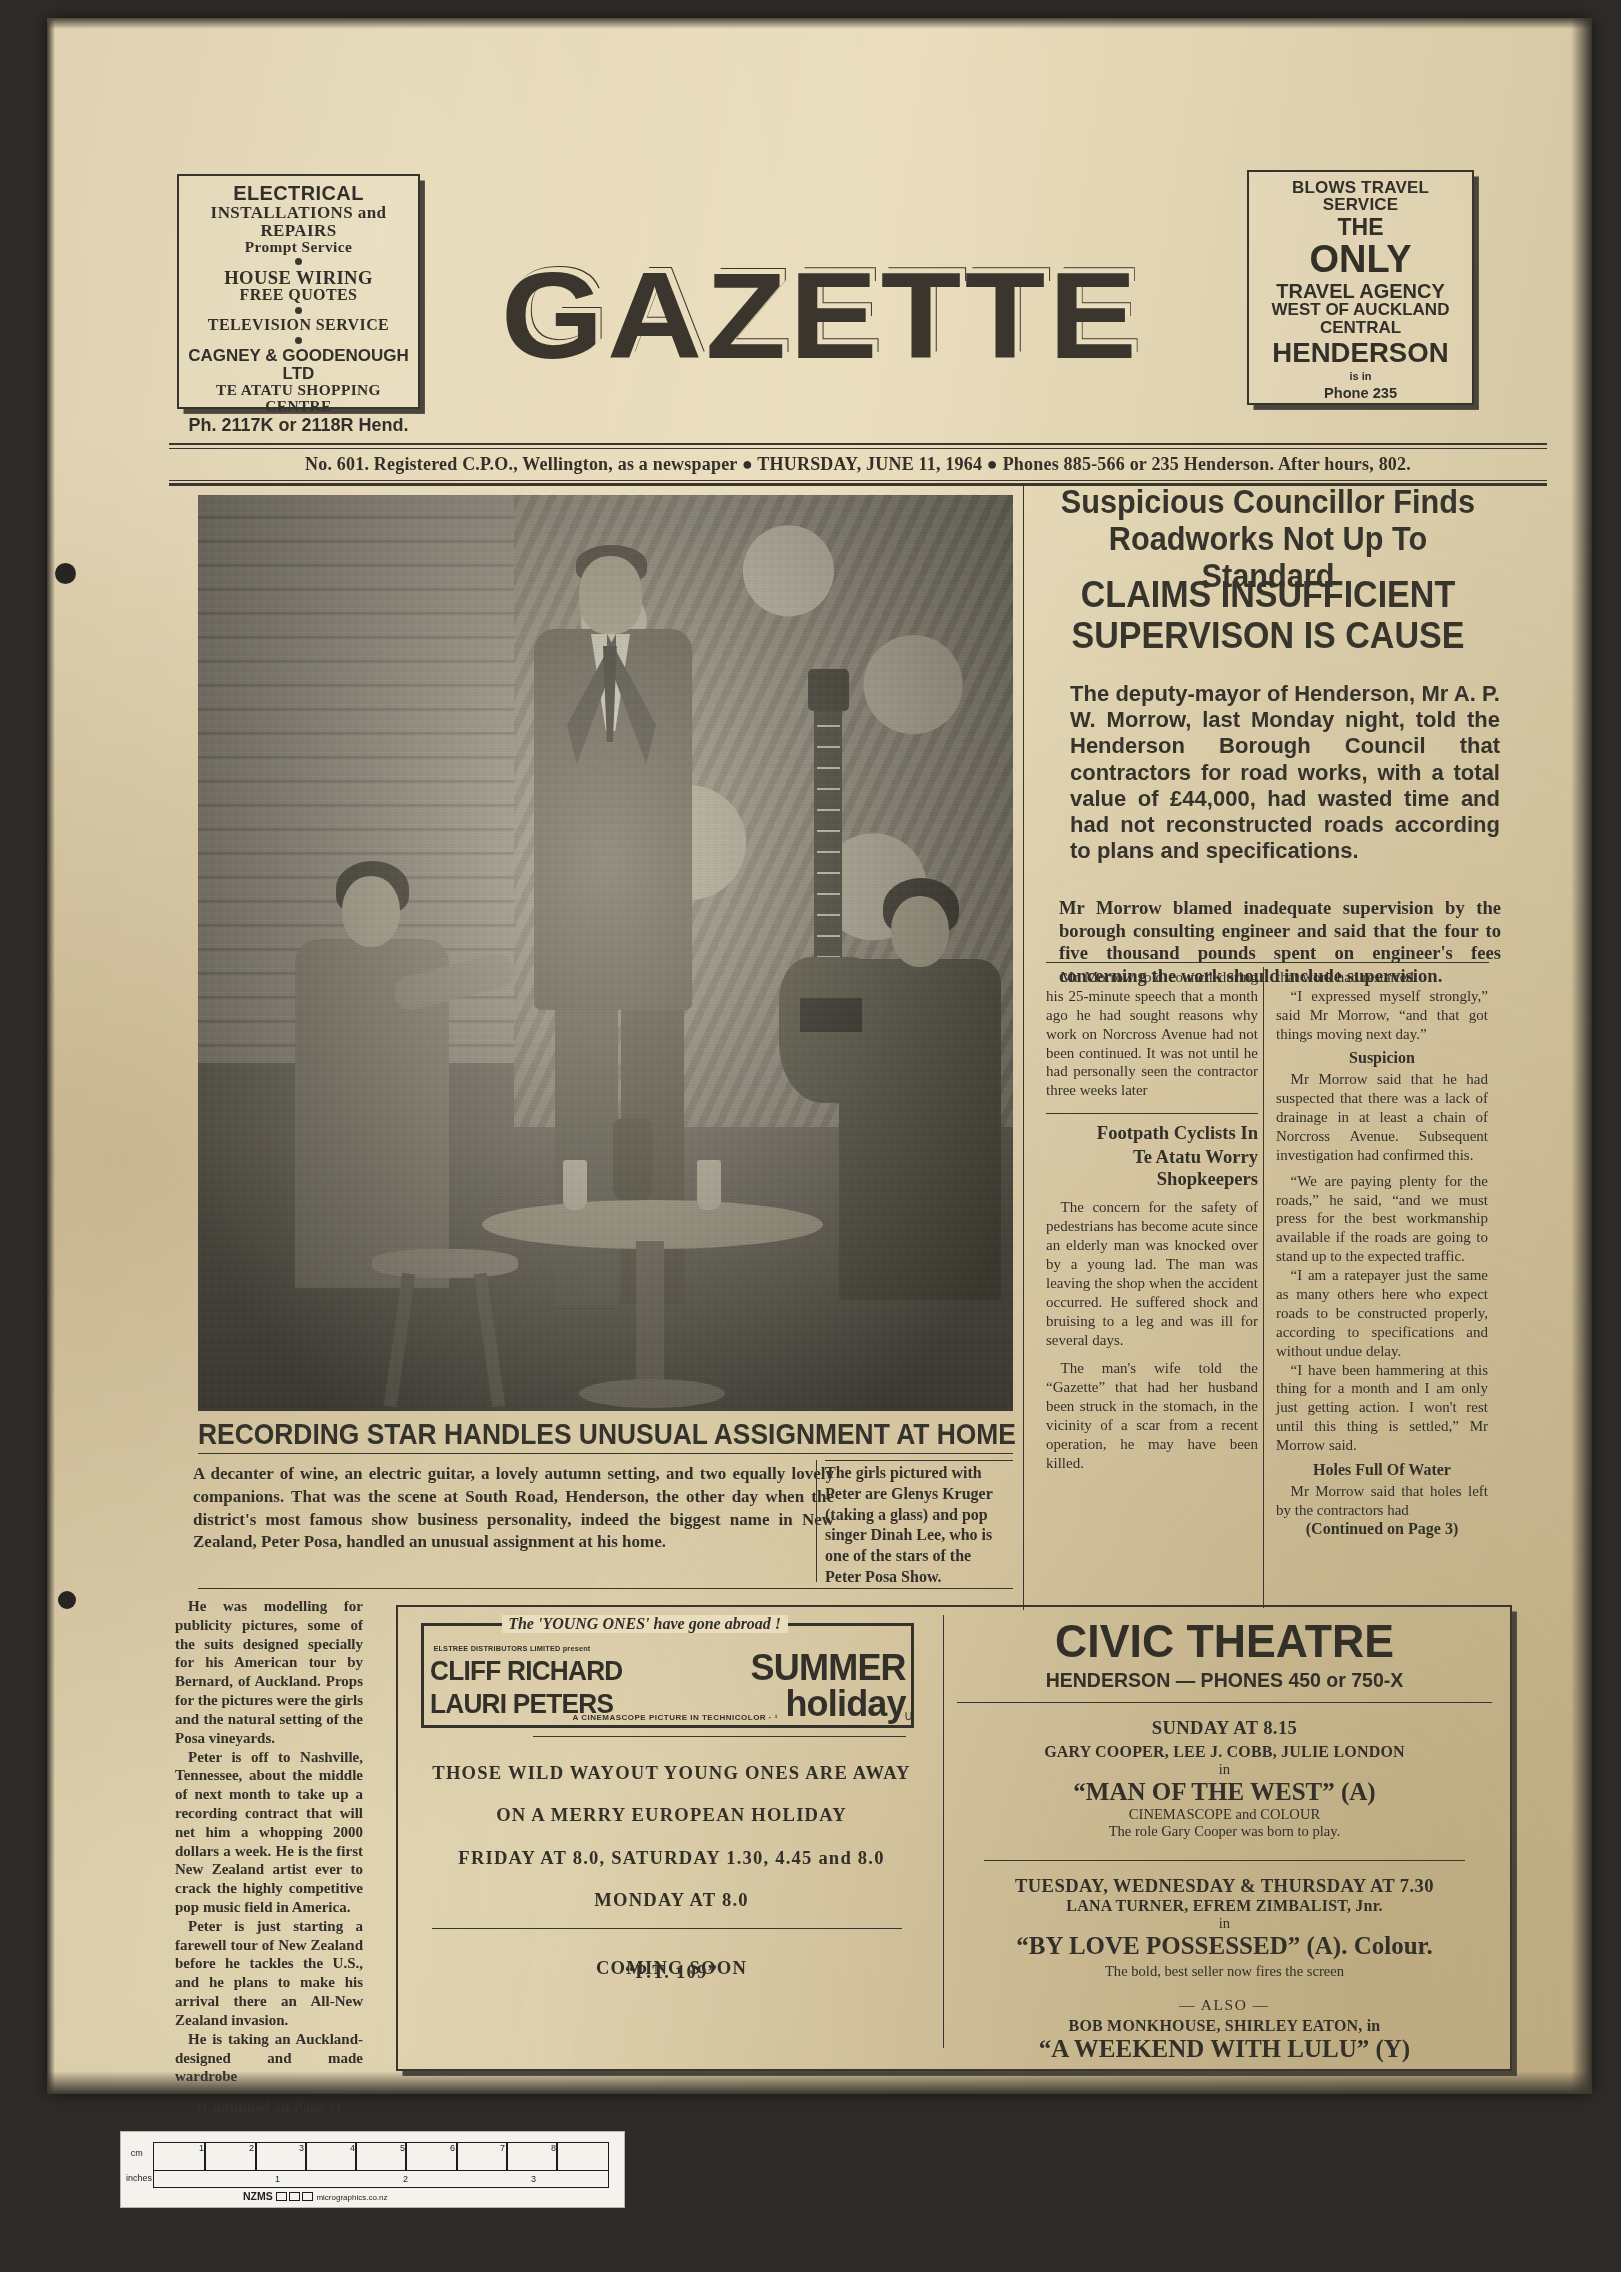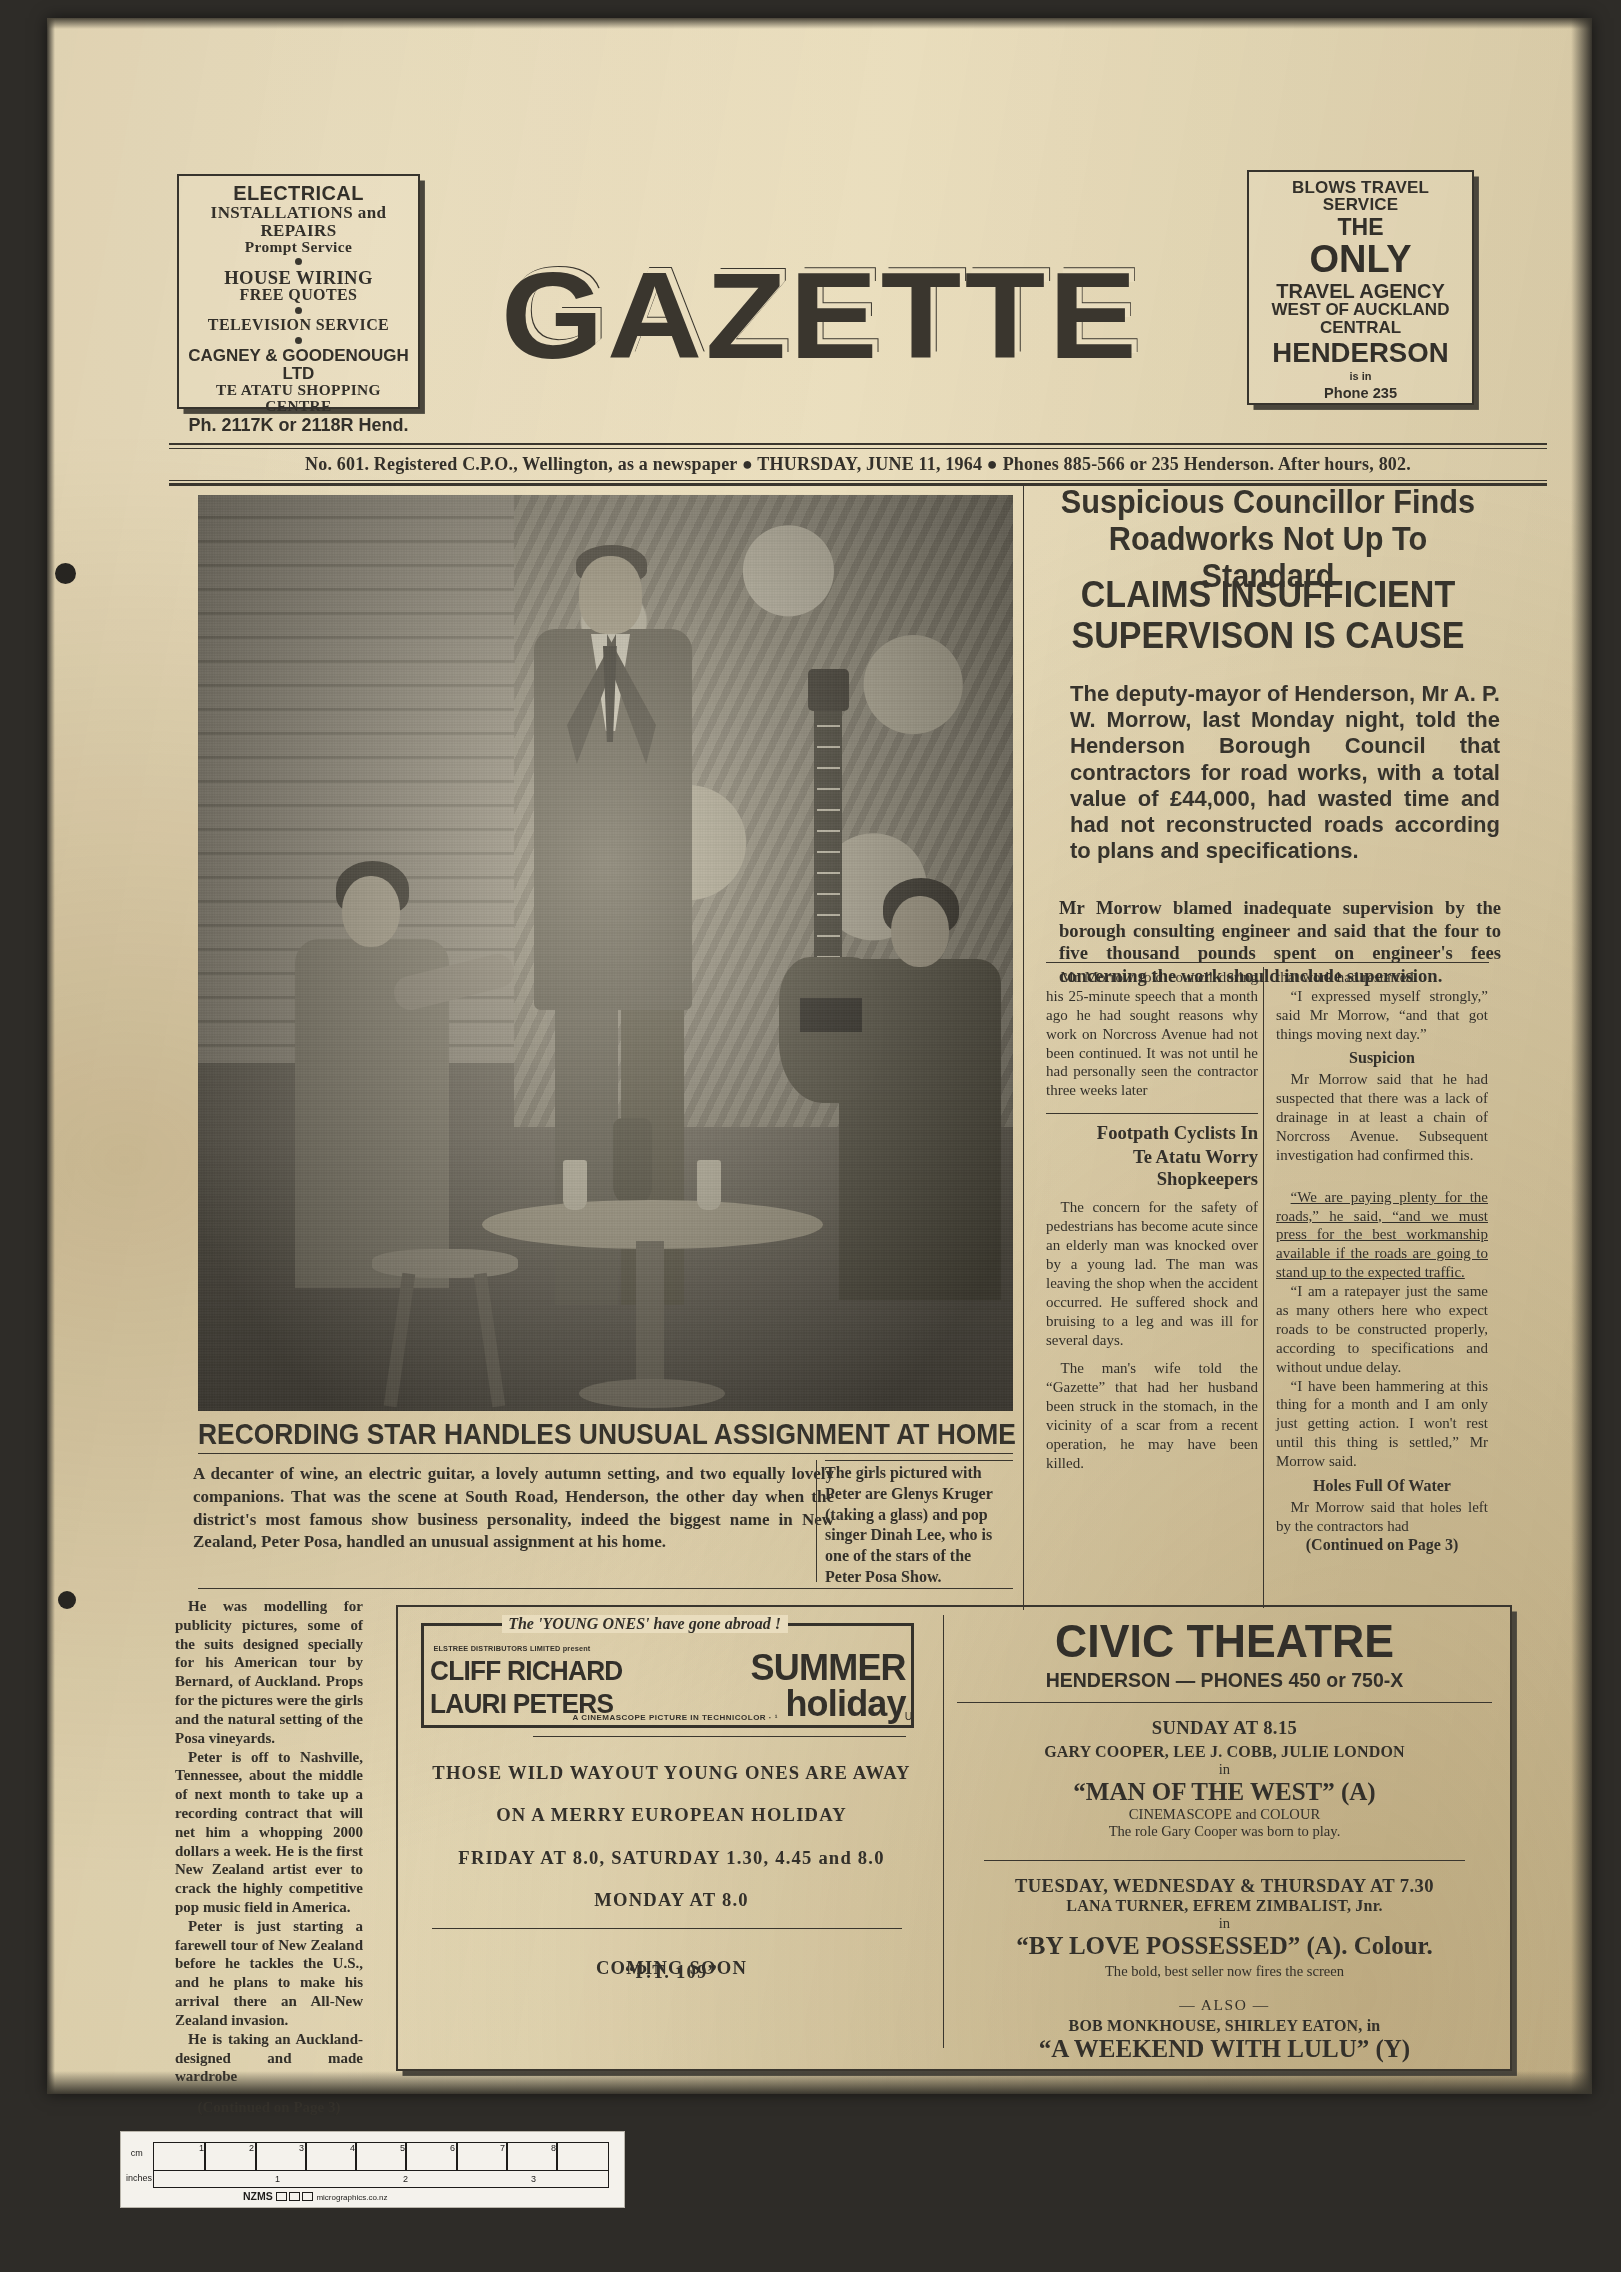--- a/index.html
+++ b/index.html
@@ -373,21 +373,21 @@
       <div class="subhead-c" style="margin:0 0 3.2px;">Shopkeepers</div>
       <p style="margin-top:9.7px;">The concern for the safety of pedestrians has become acute since an elderly man was knocked over by a young lad. The man was leaving the shop when the accident occurred. He suffered shock and bruising to a leg and was ill for several days.</p>
       <p style="margin-top:9.7px;">The man's wife told the “Gazette” that had her husband been struck in the stomach, in the vicinity of a scar from a recent operation, he may have been killed.</p>
     </div>
 
     <div class="blk newscol" id="col-b">
       <p style="text-indent:0;">that work had restarted.</p>
       <p>“I expressed myself strongly,” said Mr Morrow, “and that got things moving next day.”</p>
       <div class="sh">Suspicion</div>
       <p>Mr Morrow said that he had suspected that there was a lack of drainage in at least a chain of Norcross Avenue. Subsequent investigation had confirmed this.</p>
-      <p style="margin-top:23px;text-decoration:underline;">“We are paying plenty for the roads,” he said, “and we must press for the best workmanship available if the roads are going to stand up to the expected traffic.</p>
+      <p style="margin-top:7px;">“We are paying plenty for the roads,” he said, “and we must press for the best workmanship available if the roads are going to stand up to the expected traffic.</p>
       <p>“I am a ratepayer just the same as many others here who expect roads to be constructed properly, according to specifications and without undue delay.</p>
       <p>“I have been hammering at this thing for a month and I am only just getting action. I won't rest until this thing is settled,” Mr Morrow said.</p>
       <div class="sh">Holes Full Of Water</div>
       <p>Mr Morrow said that holes left by the contractors had</p>
       <p style="text-align:center;text-indent:0;font-weight:bold;font-size:16px;">(Continued on Page 3)</p>
     </div>
 
     <div class="blk" id="adzone">
 
       <div id="filmad">

